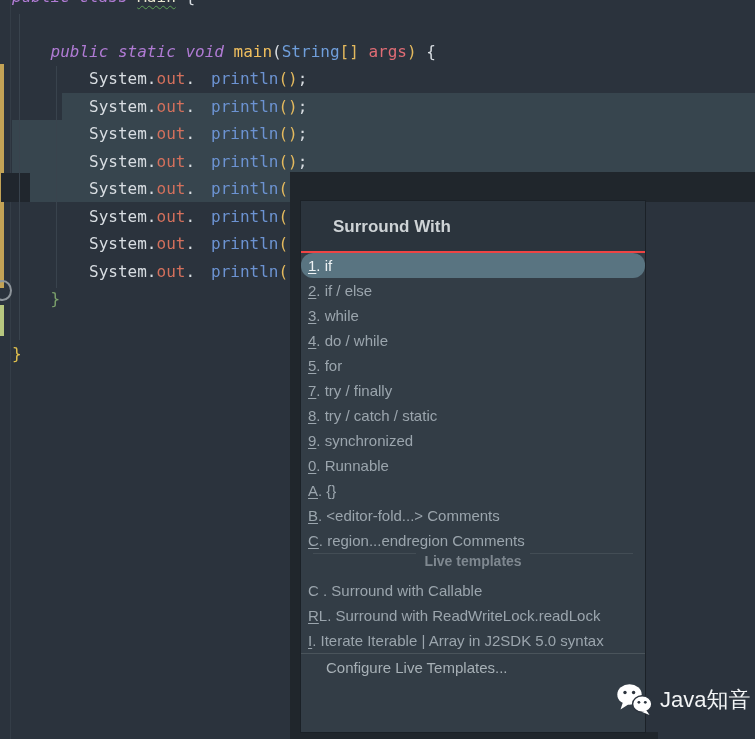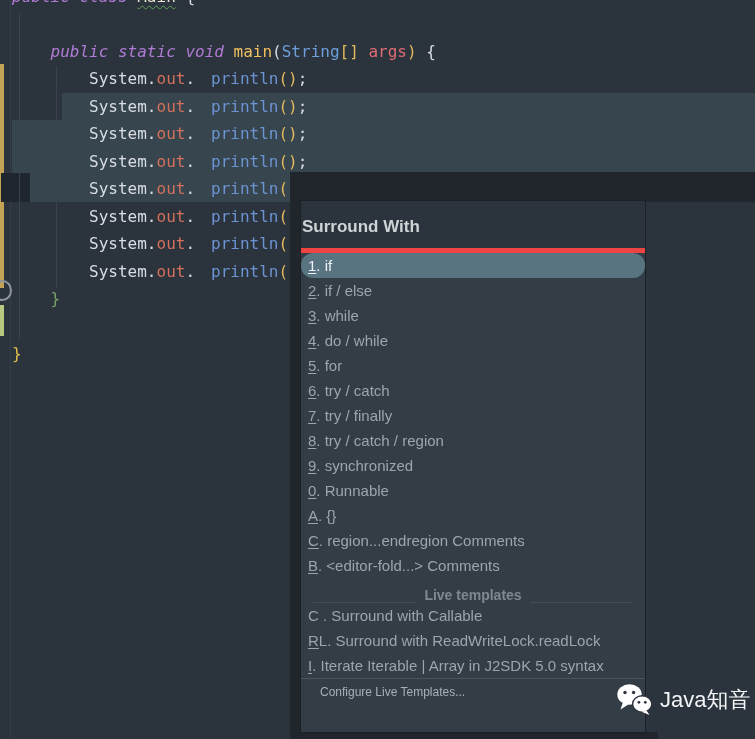--- a/index.html
+++ b/index.html
@@ -39,37 +39,37 @@
   
   .shadow{background:var(--shadow,#20262c);}
 
   
   .popup{
     left:300px;top:200px;width:346px;height:533px;box-sizing:border-box;
     background:var(--popup-bg,#333d46);border:1px solid #1b2127;
   }
   .popup-header{
     height:52px;line-height:52px;background:var(--popup-header-bg,#2b343d);
-    padding-left:1px;font-size:17px;font-weight:bold;color:var(--title-text,#ced3d6);
-    border-bottom:5px solid #ef4444;box-sizing:border-box;
+    padding-left:32px;font-size:17px;font-weight:bold;color:var(--title-text,#ced3d6);
+    border-bottom:2px solid #ef4444;box-sizing:border-box;
   }
   .popup-item{
     height:25px;line-height:25px;padding-left:7px;font-size:15px;
     color:var(--item-text,#9ba5ad);white-space:pre;cursor:default;
   }
   .popup-item.selected{background:var(--selected-item-bg,#597481);color:var(--selected-item-text,#eef2f4);border-radius:12px;}
   .mn-u{text-decoration:underline;text-underline-offset:2px;}
   .sep-row{
-    height:25px;display:flex;align-items:flex-end;padding:0 12px;box-sizing:border-box;
+    height:25px;display:flex;align-items:flex-start;padding:0 12px;box-sizing:border-box;
   }
   .sep-row .line{flex:1;height:1px;background:#434d55;}
   .sep-row .lbl{padding:0 8px;font-size:14px;font-weight:bold;color:#7f8890;}
   .configure{
     height:28px;line-height:27px;border-top:1px solid #4a545b;
-    padding-left:19px;font-size:12px;color:#a7b0b6;cursor:default;
+    padding-left:25px;font-size:15px;color:#a7b0b6;cursor:default;
   }
 
   
   .watermark{left:616px;top:683px;display:flex;align-items:center;gap:7px;}
   .watermark .txt{font-size:22px;color:#f2f4f5;text-align:center;}
 </style>
 </head>
 <body>
 
 <div class="canvas" style="--editor-bg: #2b333d; --selection: #37454e; --shadow: #20262c; --popup-bg: #333d46; --popup-header-bg: #2b343d; --selected-item-bg: #597481; --selected-item-text: #eef2f4; --item-text: #9ba5ad; --title-text: #ced3d6; --vcs-modified: #c3a356; --vcs-added: #b7c77f; --syn-keyword: #b07bd4; --syn-class_name: #e7e4cf; --syn-method: #f0bf5e; --syn-type: #6f9edb; --syn-parameter: #e06c75; --syn-field: #d4705c; --syn-call: #6c93d2; --syn-paren: #e3b95e; --syn-plain: #d8dde2; --syn-brace_method: #7ba06b; --syn-brace_class: #e0c04e; --syn-error_underline: #5fa257;">
@@ -107,28 +107,27 @@
   <div class="abs shadow" style="left:300px;top:732px;width:358px;height:7px;"></div>
 
   <div class="abs popup">
     <div class="popup-header">Surround With</div>
     <div id="item-list">
         <div class="popup-item selected"><span class="mn-u">1</span><span>. if</span></div>
         <div class="popup-item"><span class="mn-u">2</span><span>. if / else</span></div>
         <div class="popup-item"><span class="mn-u">3</span><span>. while</span></div>
         <div class="popup-item"><span class="mn-u">4</span><span>. do / while</span></div>
         <div class="popup-item"><span class="mn-u">5</span><span>. for</span></div>
-        <div class="popup-item"><span class="mn-u">6</span><span>. try / catch</span></div>
         <div class="popup-item"><span class="mn-u">7</span><span>. try / finally</span></div>
-        <div class="popup-item"><span class="mn-u">8</span><span>. try / catch / region</span></div>
+        <div class="popup-item"><span class="mn-u">8</span><span>. try / catch / static</span></div>
         <div class="popup-item"><span class="mn-u">9</span><span>. synchronized</span></div>
         <div class="popup-item"><span class="mn-u">0</span><span>. Runnable</span></div>
         <div class="popup-item"><span class="mn-u">A</span><span>. {}</span></div>
+        <div class="popup-item"><span class="mn-u">B</span><span>. &lt;editor-fold...&gt; Comments</span></div>
         <div class="popup-item"><span class="mn-u">C</span><span>. region...endregion Comments</span></div>
-        <div class="popup-item"><span class="mn-u">B</span><span>. &lt;editor-fold...&gt; Comments</span></div>
       </div>
     <div class="sep-row">
       <div class="line"></div>
       <div class="lbl">Live templates</div>
       <div class="line"></div>
     </div>
     <div id="live-list">
         <div class="popup-item"><span class="">C</span><span> . Surround with Callable</span></div>
         <div class="popup-item"><span class="mn-u">R</span><span>L. Surround with ReadWriteLock.readLock</span></div>
         <div class="popup-item"><span class="mn-u">I</span><span>. Iterate Iterable | Array in J2SDK 5.0 syntax</span></div>

